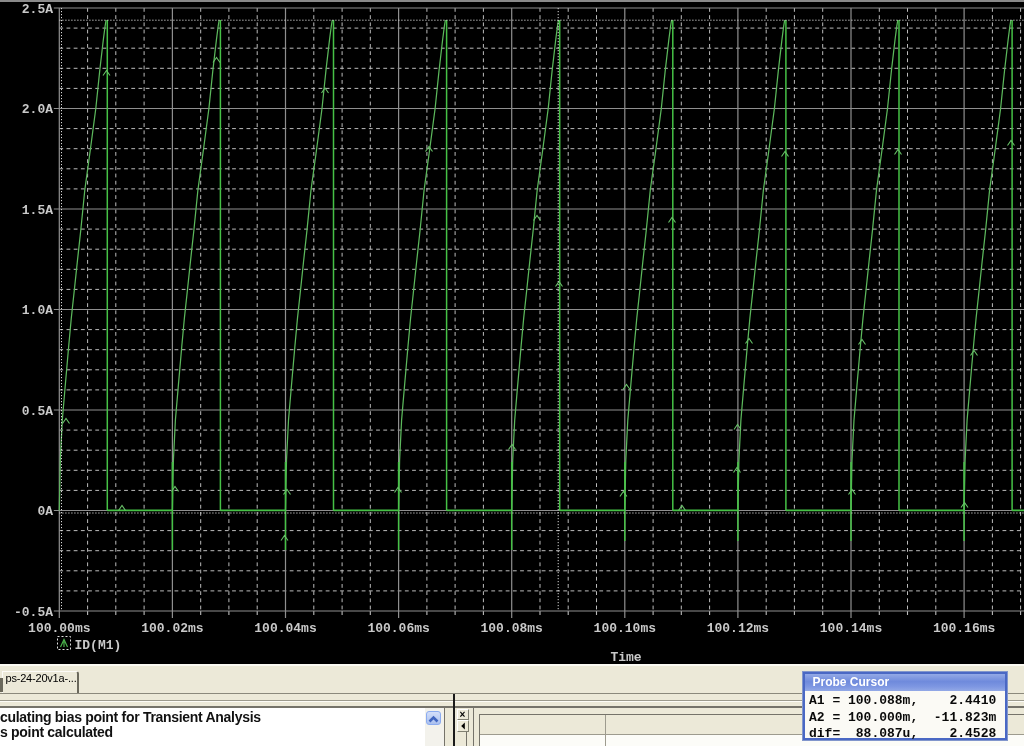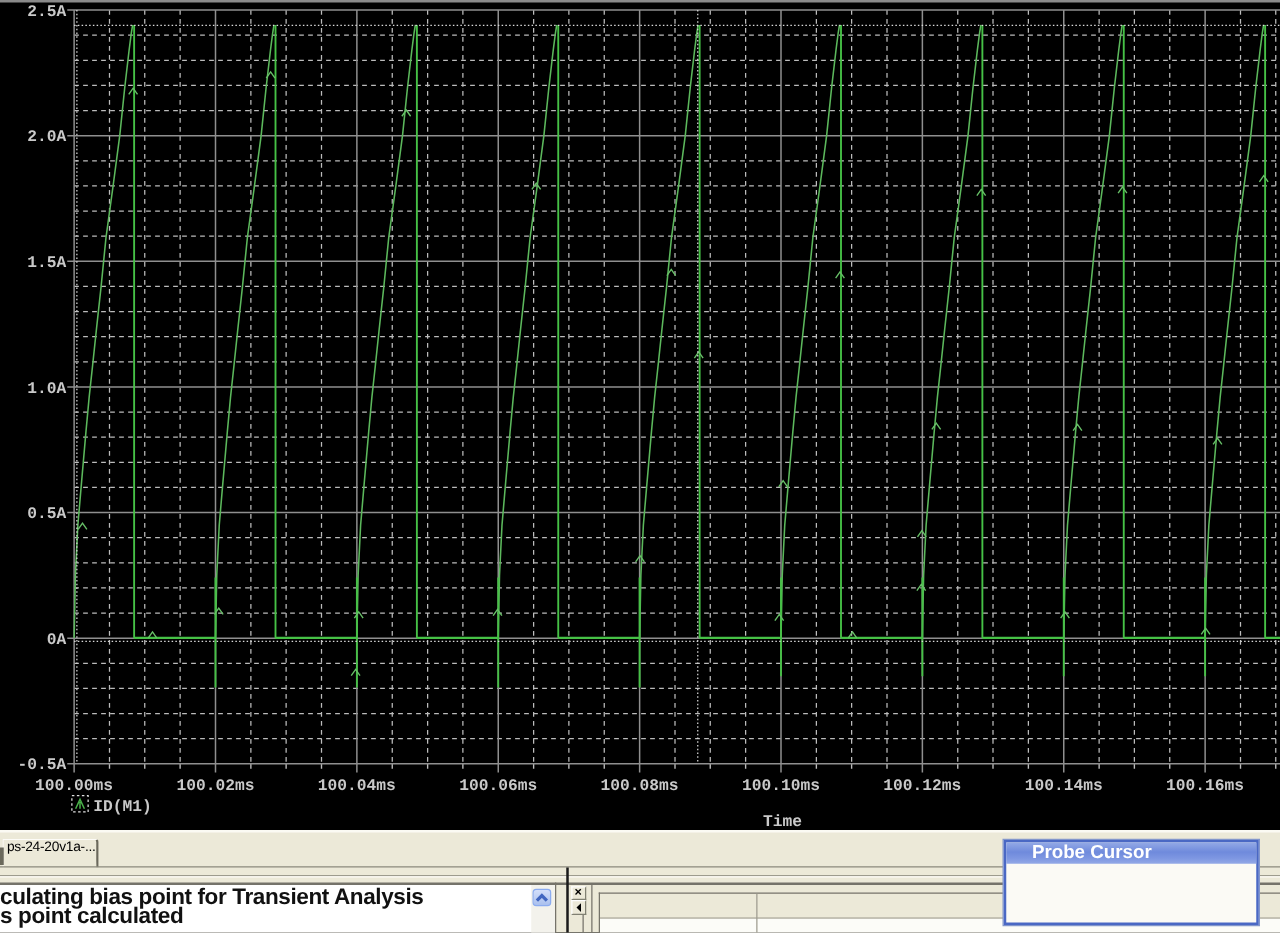--- a/index.html
+++ b/index.html
@@ -40,34 +40,37 @@
 <div style="position:absolute;left:0;top:664px;width:1024px;height:82px;background:#ece9d8"></div>
 <div style="position:absolute;left:0;top:664px;width:1024px;height:1.5px;background:#fbfaf3"></div>
 <div style="position:absolute;left:2px;top:670.5px;width:74px;height:22px;background:#ece9d8;border-top:1.5px solid #fdfcf8;border-left:1.5px solid #fdfcf8;border-right:2px solid #6b695c;border-top-right-radius:3px"></div>
 <div style="position:absolute;left:5.5px;top:672px;width:80px;height:13px;white-space:nowrap;font-family:'Liberation Sans',sans-serif;font-size:11px;color:#000;letter-spacing:-0.2px">ps-24-20v1a-...</div>
 <div style="position:absolute;left:0;top:678px;width:2.5px;height:14px;background:#6b695c"></div>
 <div style="position:absolute;left:0;top:692.5px;width:1024px;height:1.2px;background:#8b897c"></div>
 <div style="position:absolute;left:0;top:700px;width:1024px;height:1px;background:#9d9b8e"></div>
 <div style="position:absolute;left:0;top:701px;width:1024px;height:1px;background:#fdfcf7"></div>
 <div style="position:absolute;left:0;top:706px;width:1024px;height:1.5px;background:#75736a"></div>
 <div style="position:absolute;left:0;top:707.5px;width:443.5px;height:38.5px;background:#ffffff"></div>
-<div style="position:absolute;left:0;top:709.5px;width:440px;font-family:'Liberation Sans',sans-serif;font-size:18px;font-weight:bold;color:#111;line-height:15.8px;letter-spacing:-0.3px">culating bias point for Transient Analysis<br>s point calculated</div>
+<div style="position:absolute;left:0;top:709.5px;width:440px;font-family:'Liberation Sans',sans-serif;font-size:14px;font-weight:bold;color:#111;line-height:15.8px;letter-spacing:-0.3px">culating bias point for Transient Analysis<br>s point calculated</div>
 <div style="position:absolute;left:424.5px;top:707.5px;width:19px;height:38.5px;background:#f3f2ec"></div>
 <div style="position:absolute;left:425.5px;top:710.5px;width:15px;height:14.5px;background:linear-gradient(180deg,#d3dffa,#aac0ee);border:1px solid #8cacf0;border-radius:3px;box-sizing:border-box"><svg width="13" height="12" viewBox="0 0 13 12">
       <path d="M2.5 7.5L6.5 3.5L10.5 7.5" stroke="#4166c0" stroke-width="2.6" fill="none"></path>
     </svg></div>
 <div style="position:absolute;left:443.5px;top:706px;width:1.3px;height:40px;background:#75736a"></div>
 <div style="position:absolute;left:452.8px;top:694px;width:1.8px;height:52px;background:#1a1a1a"></div>
 <div style="position:absolute;left:456.5px;top:708.5px;width:12px;height:11px;background:#ece9d8;border-top:1px solid #fff;border-left:1px solid #fff;border-right:1px solid #808072;border-bottom:1px solid #808072;box-sizing:border-box;font-family:'Liberation Sans',sans-serif;font-size:10px;font-weight:bold;color:#000;text-align:center;line-height:9px">×</div>
 <div style="position:absolute;left:456.5px;top:719.5px;width:12px;height:12px;background:#ece9d8;border-top:1px solid #fff;border-left:1px solid #fff;border-right:1px solid #808072;border-bottom:1px solid #808072;box-sizing:border-box">
     <svg width="10" height="10" viewBox="0 0 10 10" style="display:block;margin:0 auto">
       <path d="M6.8 1.5L3.2 5L6.8 8.5Z" fill="#000"></path>
     </svg>
   </div>
 <div style="position:absolute;left:465.5px;top:732px;width:1.3px;height:14px;background:#75736a"></div>
 <div style="position:absolute;left:472.8px;top:707.5px;width:1.3px;height:38.5px;background:#75736a"></div>
 <div style="position:absolute;left:478.6px;top:713.5px;width:1.2px;height:32.5px;background:#75736a"></div>
 <div style="position:absolute;left:478.6px;top:713.5px;width:545.4px;height:1.2px;background:#75736a"></div>
 <div style="position:absolute;left:479.8px;top:734px;width:544.2px;height:1px;background:#9d9b8e"></div>
 <div style="position:absolute;left:479.8px;top:735px;width:544.2px;height:11px;background:#fcfcf8"></div>
 <div style="position:absolute;left:604.8px;top:714.7px;width:1.1px;height:31.3px;background:#9d9b8e"></div>
 <div style="position:absolute;left:802.5px;top:672px;width:204px;height:68.2px;background:#fbfaf5;border:2.4px solid #4a68c4;box-sizing:border-box;box-shadow:0 0 0 1px #8296cc">
-<div style="height:16.5px;background:linear-gradient(180deg,#93a9e6 0%,#6f8adc 45%,#7e97e2 75%,#93a9e6 100%);font-family:'Liberation Sans',sans-serif;font-size:15px;font-weight:bold;color:#fff;padding-left:21px;line-height:16px">Probe Cursor</div>
+<div style="height:16.5px;background:linear-gradient(180deg,#93a9e6 0%,#6f8adc 45%,#7e97e2 75%,#93a9e6 100%);font-family:'Liberation Sans',sans-serif;font-size:12px;font-weight:bold;color:#fff;padding-left:8px;line-height:16px">Probe Cursor</div>
+<pre style="margin:2.5px 0 0 4.5px;font-family:'Liberation Mono',monospace;font-size:13px;font-weight:bold;color:#0a0a0a;line-height:16.5px">A1 = 100.088m,    2.4410
+A2 = 100.000m,  -11.823m
+dif=  88.087u,    2.4528</pre>
 </div>
 </body></html>

